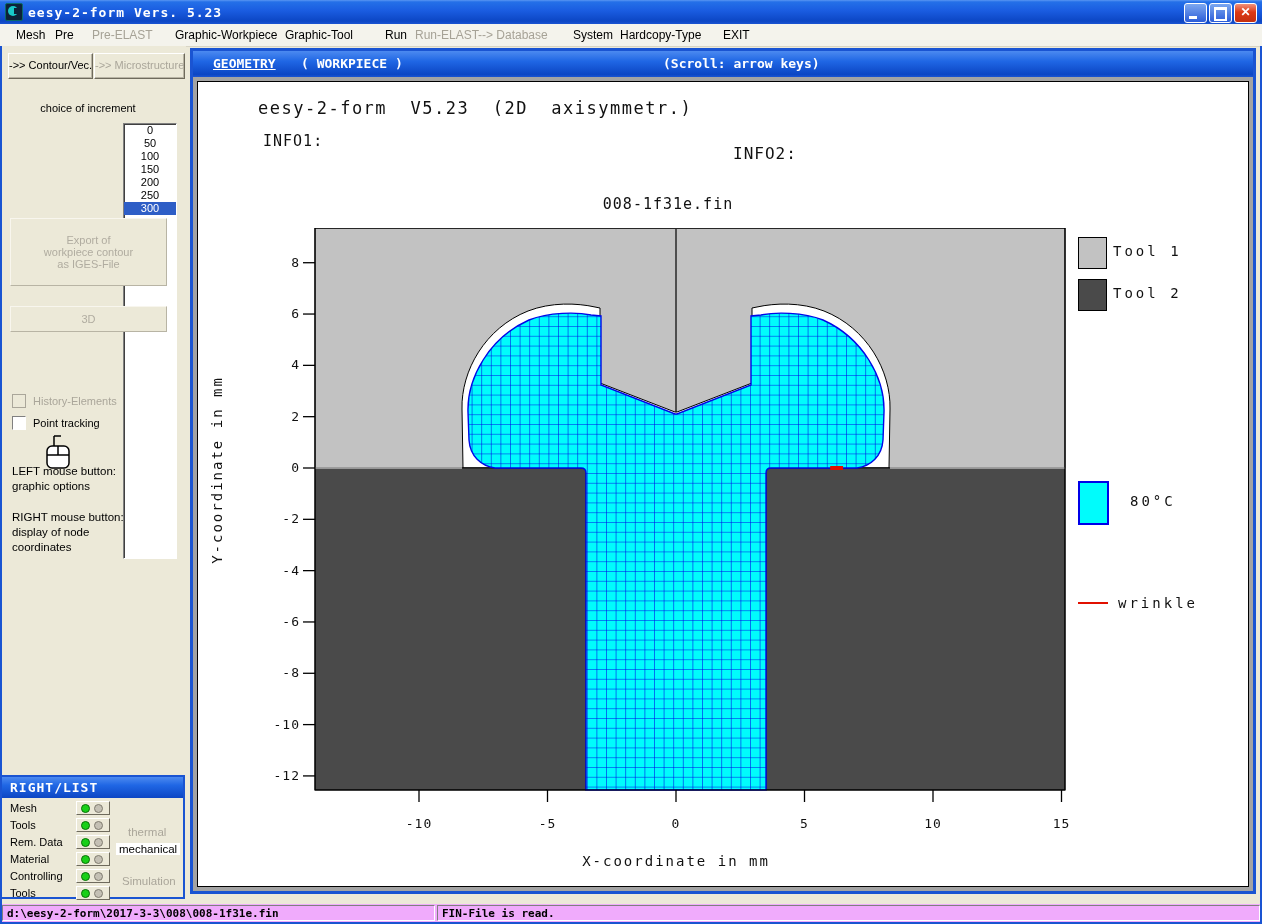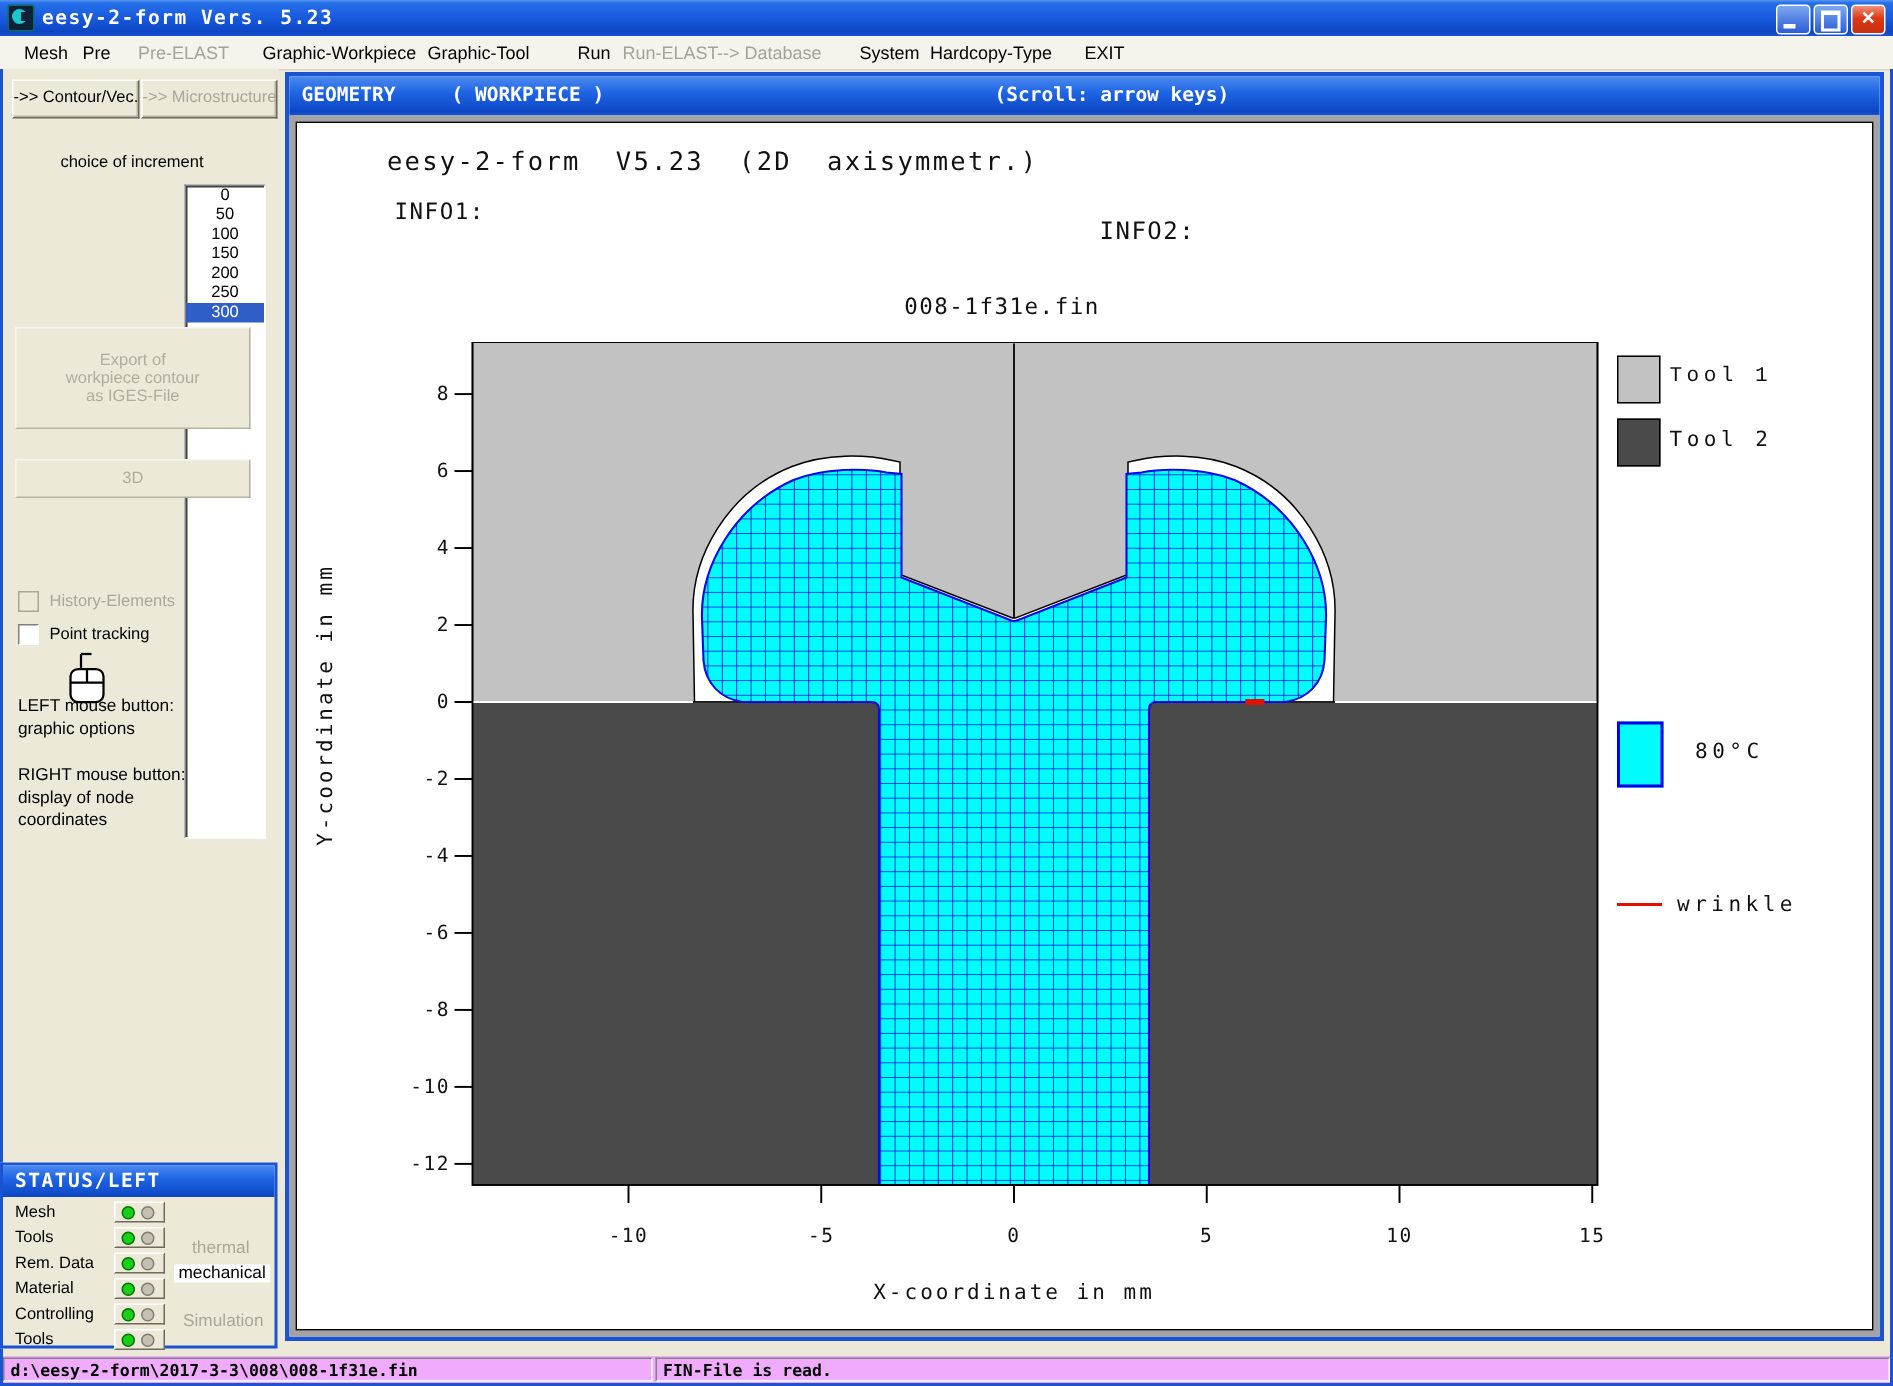--- a/index.html
+++ b/index.html
@@ -167,21 +167,21 @@
 
   <div class="mousehelp" style="top:418px;">LEFT mouse button:
 graphic options</div>
   <div class="mousehelp" style="top:464px;">RIGHT mouse button:
 display of node
 coordinates</div>
 </div>
 
 <div class="canvas-window">
   <div class="canvas-header">
-    <span class="hl" style="left:8px;">GEOMETRY</span>
+    <span class="hl" style="left:20px;text-decoration:underline;">GEOMETRY</span>
     <span class="hl" style="left:108px;">( WORKPIECE )</span>
     <span class="hl" style="left:470px;">(Scroll: arrow keys)</span>
   </div>
   <div class="canvas-body">
     <div class="surface"></div>
 
     <div class="plot-text" style="left:65px;top:21px;font-size:17px;letter-spacing:1.5px;">eesy-2-form  V5.23  (2D  axisymmetr.)</div>
     <div class="plot-text" style="left:70px;top:55px;font-size:15px;letter-spacing:1px;">INFO1:</div>
     <div class="plot-text" style="left:540px;top:55px;font-size:16px;letter-spacing:1px;margin-top:12px;">INFO2:</div>
     <div class="plot-text" style="left:375px;top:118px;width:200px;text-align:center;font-size:15px;letter-spacing:1px;">008-1f31e.fin</div>
@@ -235,33 +235,33 @@
         <text x="534.5" y="600" text-anchor="middle" font-family="DejaVu Sans Mono,monospace" font-size="13" fill="#111" letter-spacing="1">5</text>
         <line y1="562" y2="574" x1="663" x2="663" stroke="#000" stroke-width="1.3"></line>
         <text x="663" y="600" text-anchor="middle" font-family="DejaVu Sans Mono,monospace" font-size="13" fill="#111" letter-spacing="1">10</text>
         <line y1="562" y2="574" x1="791.5" x2="791.5" stroke="#000" stroke-width="1.3"></line>
         <text x="791.5" y="600" text-anchor="middle" font-family="DejaVu Sans Mono,monospace" font-size="13" fill="#111" letter-spacing="1">15</text>
         <text x="406" y="638" text-anchor="middle" font-family="DejaVu Sans Mono,monospace" font-size="14" fill="#111" letter-spacing="2">X-coordinate in mm</text>
       </svg>
 
     <div id="legend-tools">
         <div class="legend-swatch" style="left: 885px; top: 160px; background: rgb(194, 194, 194);"></div>
-        <div class="legend-label" style="left: 920px; top: 166px; font-family: Liberation Mono, monospace;">Tool 1</div>
+        <div class="legend-label" style="left: 920px; top: 166px;">Tool 1</div>
         <div class="legend-swatch" style="left: 885px; top: 202px; background: rgb(74, 74, 74);"></div>
         <div class="legend-label" style="left: 920px; top: 208px;">Tool 2</div>
       </div>
     <div class="temp-swatch" style="left:885px;top:404px;background:#00fcfc;"></div>
     <div class="legend-label" style="left:937px;top:416px;">80°C</div>
     <div class="wrinkle-line" style="left:885px;top:525px;"></div>
     <div class="legend-label" style="left:925px;top:518px;">wrinkle</div>
   </div>
 </div>
 
 <div class="status-panel">
-  <div class="status-title">STATUS/LEFT</div>
+  <div class="status-title">RIGHT/LIST</div>
   <div class="status-rows" id="status-rows">
       <div class="status-row">
         <div class="rl">Mesh</div>
         <div class="ledbtn">
           <div class="led on"></div>
           <div class="led off"></div>
         </div>
       </div>
       <div class="status-row">
         <div class="rl">Tools</div>

